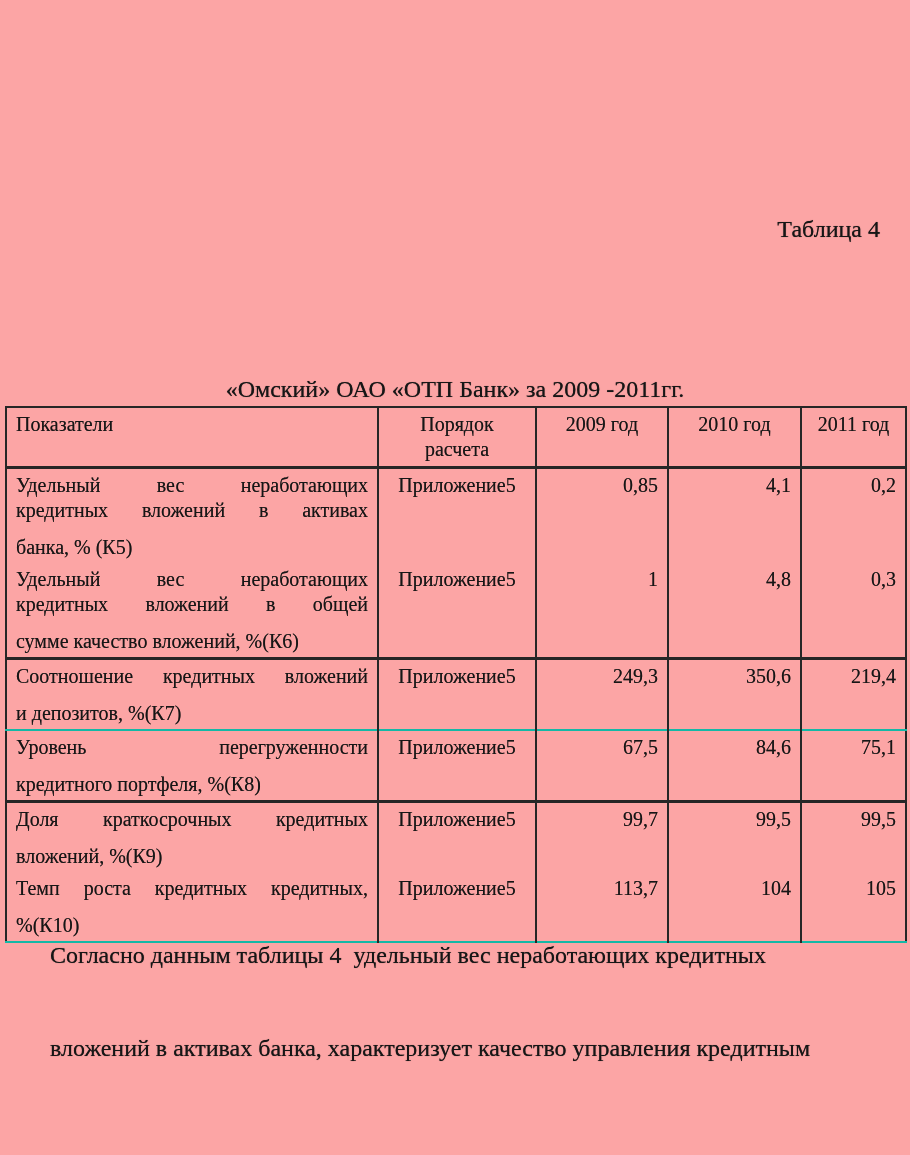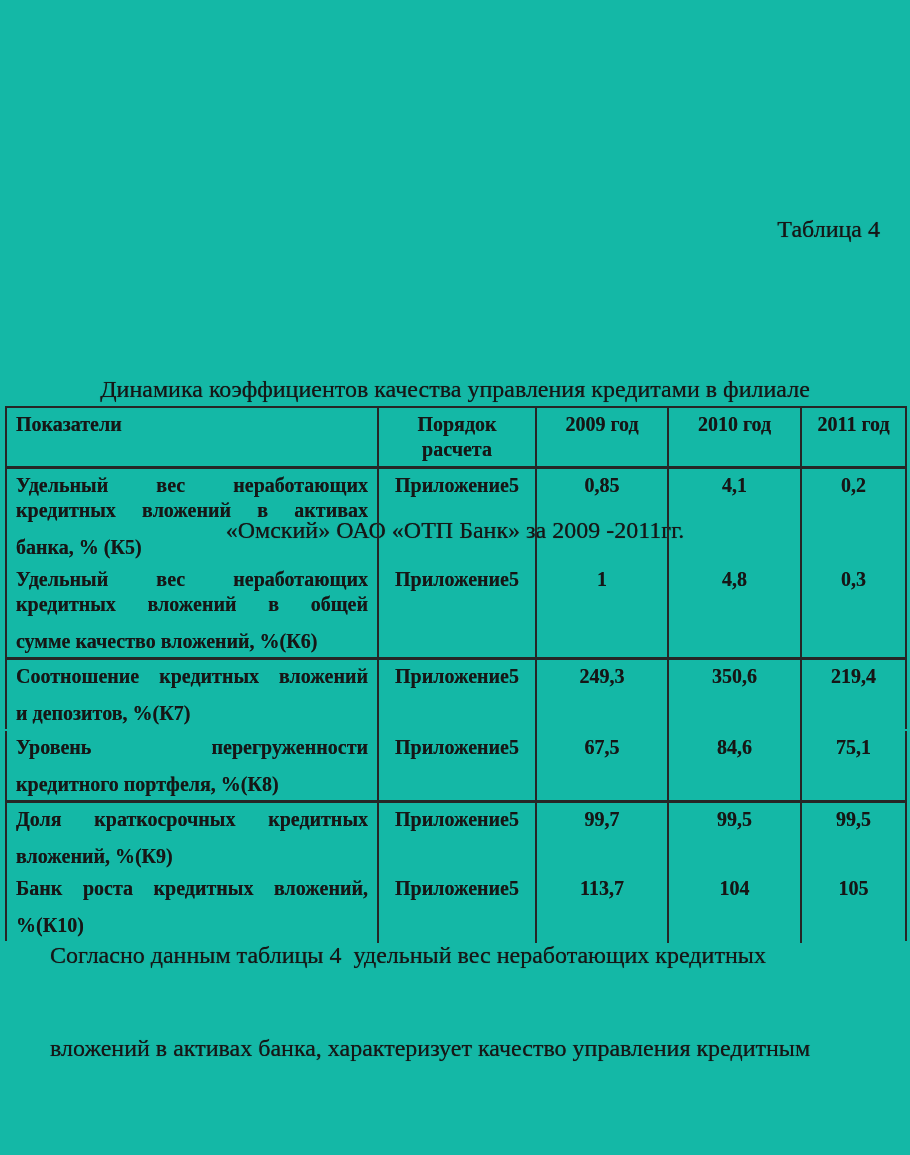--- a/index.html
+++ b/index.html
@@ -1,19 +1,19 @@
 <!DOCTYPE html>
 <html><head>
 <meta charset="utf-8">
 <style>
   html,body{margin:0;padding:0;background:#ffffff;}
   .page{
     position:relative;
     width:910px;height:1155px;
-    background:#14b8a6;
+    background:#fca5a5;
     font-family:"Liberation Serif","DejaVu Serif",serif;
     color:#161616;
     overflow:hidden;
   }
   .caption{
     position:absolute;top:216px;left:0;right:30px;
     text-align:right;font-size:24px;
     text-shadow:0 0 0.7px rgba(20,20,20,0.8);
     white-space:pre;
   }
@@ -28,51 +28,50 @@
     width:900px;table-layout:fixed;
     border-collapse:collapse;
     border:2px solid #262626;
     font-size:20px;line-height:25px;
     text-shadow:0 0 0.4px rgba(20,20,20,0.6);
   }
   .doc-table th,.doc-table td{
     border-left:2px solid #262626;
     vertical-align:top;
     padding:4px 9px 3px 9px;
-    font-weight:bold;
+    font-weight:normal;
   }
   .doc-table th:first-child,.doc-table td:first-child{border-left:none;}
   .doc-table thead tr{border-bottom:3px solid #262626;height:60px;}
   .h-ind{text-align:left;}
   .h-c{text-align:center;white-space:pre-line;}
   .doc-table tbody tr{border-bottom:2px solid #14b8a6;}
   .doc-table tbody tr.nb{border-bottom:none;}
   .doc-table tbody tr.tb{border-bottom:3px solid #262626;}
   .c-ind{padding-right:7px;}
   .c-ind .jl{text-align:justify;text-align-last:justify;white-space:normal;}
   .c-ind .ll{text-align:left;white-space:nowrap;margin-top:12px;}
   .c-met{text-align:center;}
-  .c-val{text-align:center;}
+  .c-val{text-align:right;}
   .footer{
     position:absolute;top:878px;left:10px;
     font-size:24px;line-height:31px;
     text-shadow:0 0 0.7px rgba(20,20,20,0.8);
     white-space:pre;
     margin-left:40px;
   }
 </style>
 </head>
 <body>
 
 <div class="page">
 
   <div class="caption">Таблица 4</div>
 
   <div class="title">
-    <div>Динамика коэффициентов качества управления кредитами в филиале</div>
     <div>«Омский» ОАО «ОТП Банк» за 2009 -2011гг.</div>
   </div>
 
   <table class="doc-table">
     <colgroup>
       <col style="width:372px">
       <col style="width:158px">
       <col style="width:132px">
       <col style="width:133px">
       <col style="width:105px">
@@ -135,21 +134,21 @@
             <div class="jl">Доля краткосрочных кредитных</div>
             <div class="ll">вложений, %(К9)</div>
           </td>
           <td class="c-met">Приложение5</td>
           <td class="c-val">99,7</td>
           <td class="c-val">99,5</td>
           <td class="c-val">99,5</td>
         </tr>
         <tr class="">
           <td class="c-ind">
-            <div class="jl">Банк роста кредитных вложений,</div>
+            <div class="jl">Темп роста кредитных кредитных,</div>
             <div class="ll">%(К10)</div>
           </td>
           <td class="c-met">Приложение5</td>
           <td class="c-val">113,7</td>
           <td class="c-val">104</td>
           <td class="c-val">105</td>
         </tr>
       </tbody>
   </table>
 

